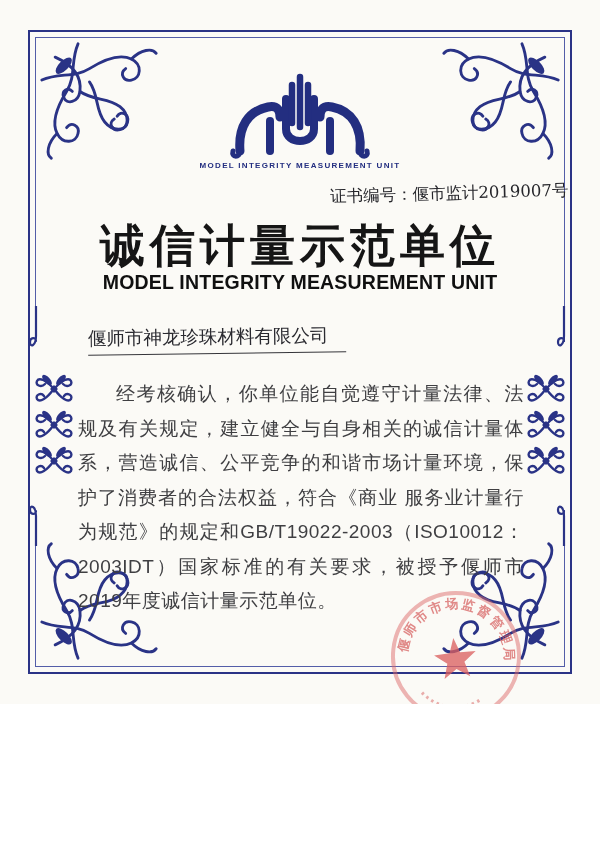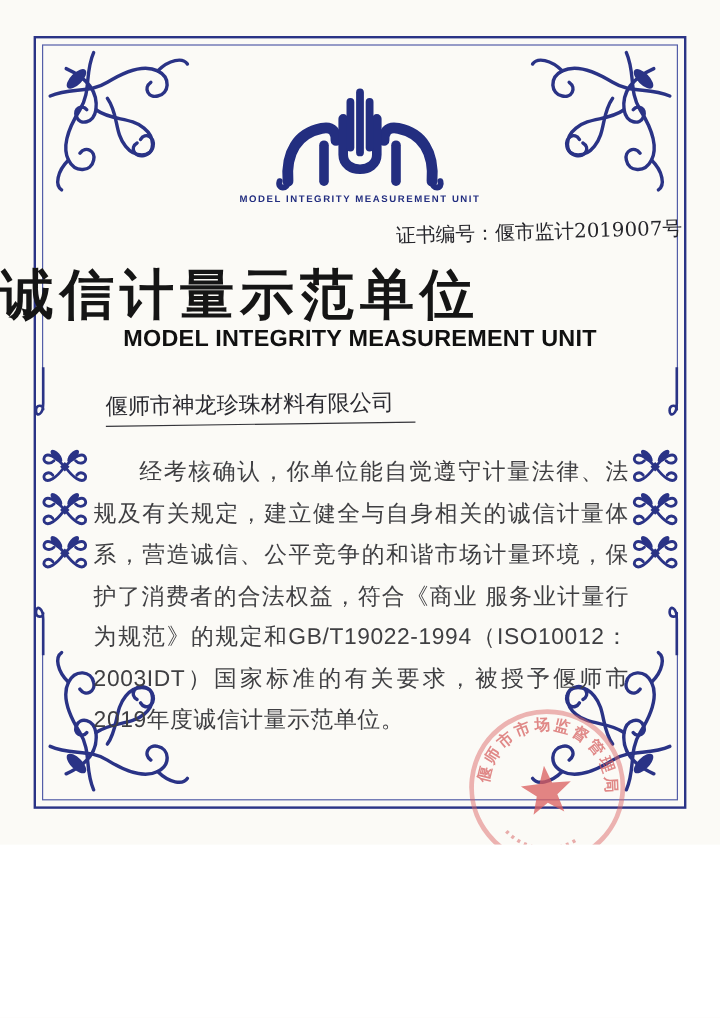--- a/index.html
+++ b/index.html
@@ -35,21 +35,21 @@
     font-size:8px;font-weight:bold;letter-spacing:1.3px;color:#232e80;
   }
   
   .cert-no{
     position:absolute;left:330px;top:183px;width:215px;
     font-family:"DejaVu Serif",serif;font-size:16.5px;color:#26262b;
     transform:rotate(-1.5deg);white-space:nowrap;
   }
   
   .title-cn{
-    position:absolute;left:0;top:216px;width:600px;text-align:left;
+    position:absolute;left:0;top:216px;width:600px;text-align:center;
     font-family:"Liberation Serif",serif;font-weight:bold;
     font-size:45px;letter-spacing:5px;color:#151515;
   }
   .title-en{
     position:absolute;left:0;top:271px;width:600px;text-align:center;
     font-weight:bold;font-size:19.5px;letter-spacing:0.2px;color:#101010;
   }
   
   .recipient{
     position:absolute;left:88px;top:324px;width:258px;height:29px;
@@ -181,21 +181,21 @@
   </svg>
   <div class="logo-caption">MODEL INTEGRITY MEASUREMENT UNIT</div>
 
   <div class="cert-no"><span>证书编号：</span><span>偃市监计2019007号</span></div>
 
   <div class="title-cn">诚信计量示范单位</div>
   <div class="title-en">MODEL INTEGRITY MEASUREMENT UNIT</div>
 
   <div class="recipient">偃师市神龙珍珠材料有限公司</div>
 
-  <div class="body-text">经考核确认，你单位能自觉遵守计量法律、法规及有关规定，建立健全与自身相关的诚信计量体系，营造诚信、公平竞争的和谐市场计量环境，保护了消费者的合法权益，符合《商业 服务业计量行为规范》的规定和GB/T19022-1994（ISO10012：2003IDT）国家标准的有关要求，被授予偃师市2019年度诚信计量示范单位。</div>
+  <div class="body-text">经考核确认，你单位能自觉遵守计量法律、法规及有关规定，建立健全与自身相关的诚信计量体系，营造诚信、公平竞争的和谐市场计量环境，保护了消费者的合法权益，符合《商业 服务业计量行为规范》的规定和GB/T19022-2003（ISO10012：2003IDT）国家标准的有关要求，被授予偃师市2019年度诚信计量示范单位。</div>
 
 
   <svg class="seal" viewBox="0 0 140 140">
     <circle cx="70" cy="70" r="63" fill="none" stroke="rgba(221,106,106,0.55)" stroke-width="4"></circle>
     <defs>
       <path id="sealArc" d="M 24,88 A 49,49 0 1 1 116,88" fill="none"></path>
     </defs>
     <text font-size="13" letter-spacing="2.5" fill="rgba(214,92,92,0.8)" font-weight="bold" font-family="Liberation Sans, sans-serif">
       <textPath href="#sealArc" startOffset="50%" text-anchor="middle">偃师市市场监督管理局</textPath>
     </text>

